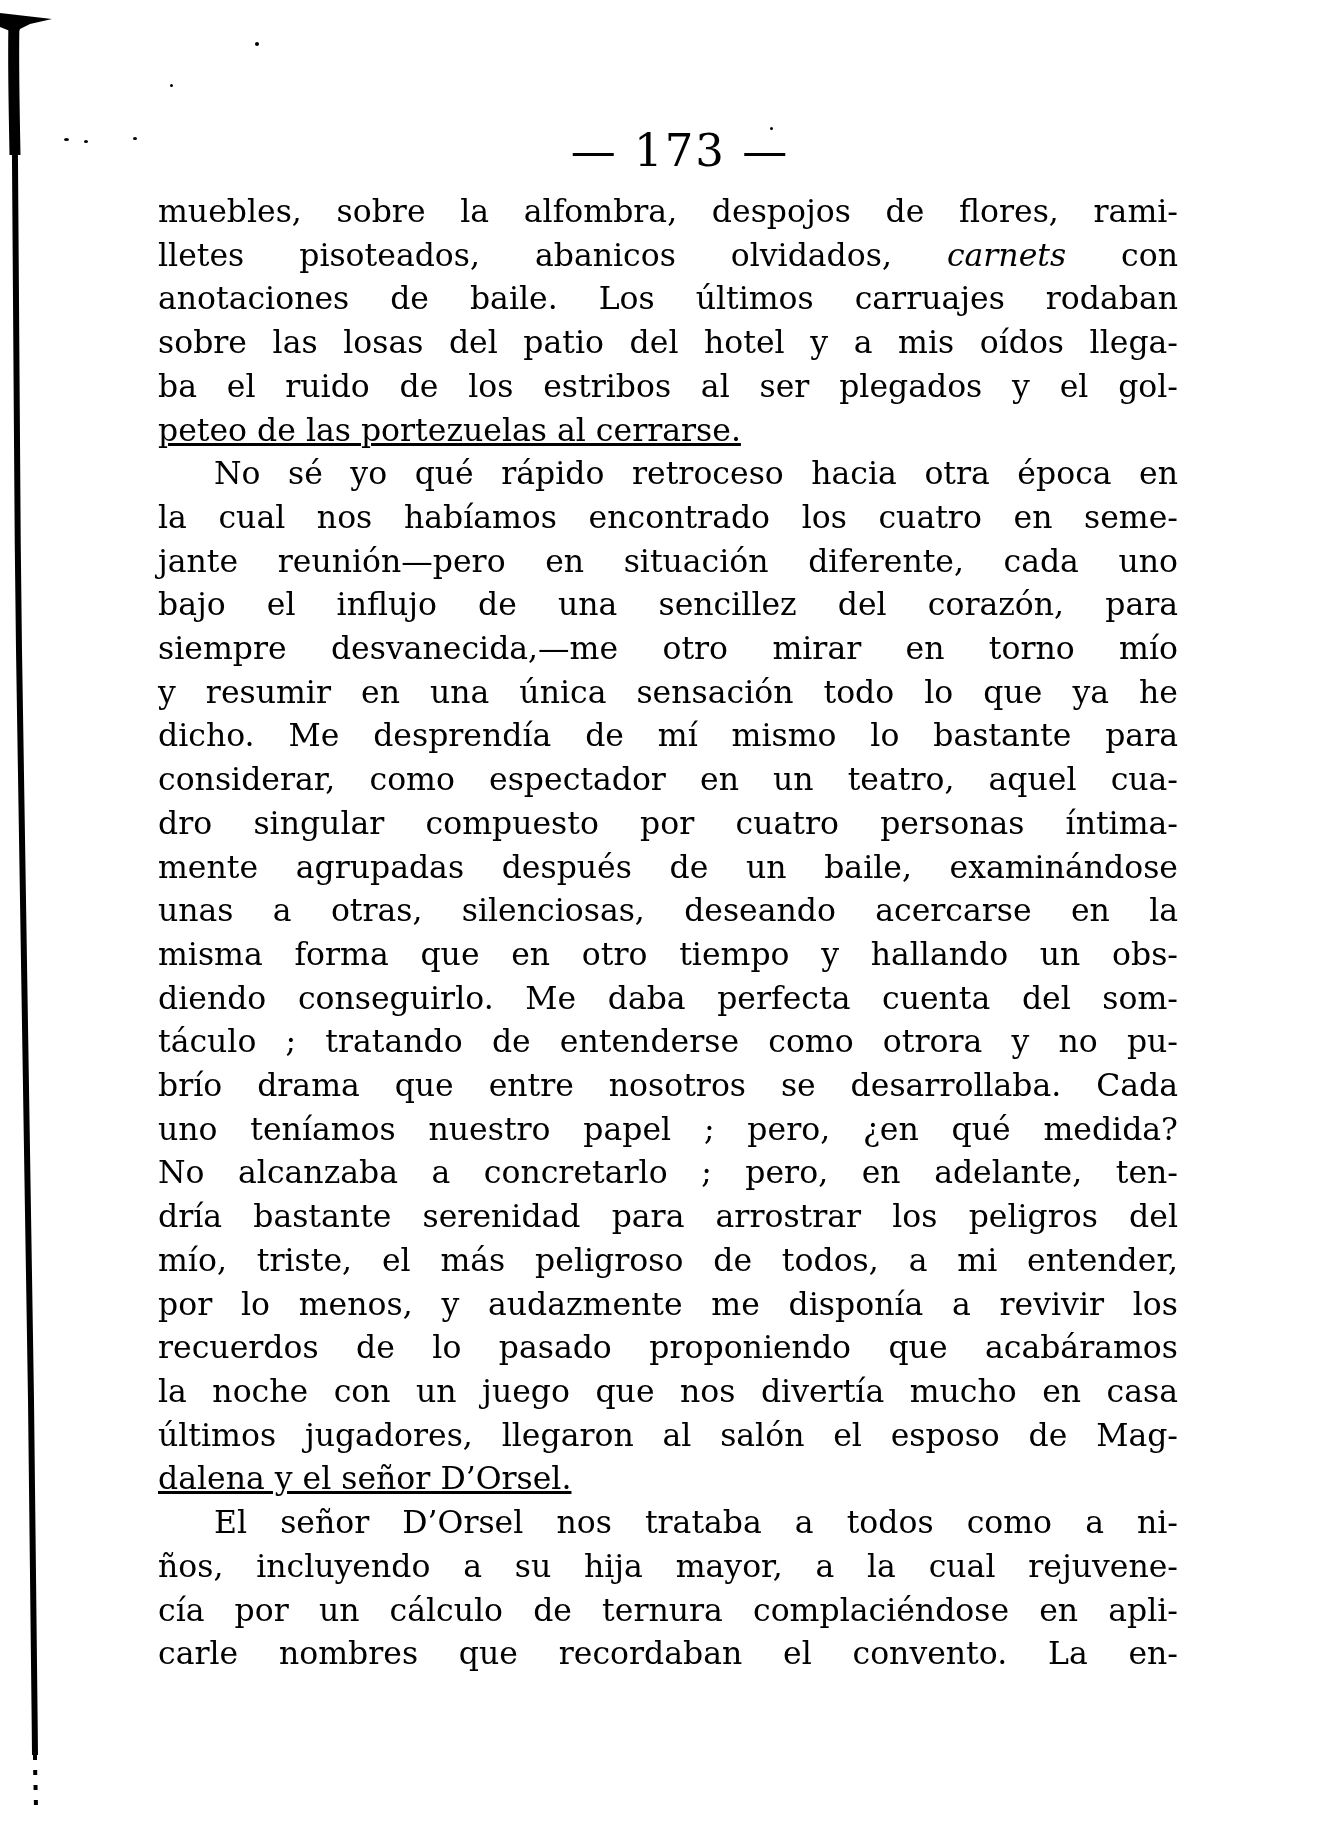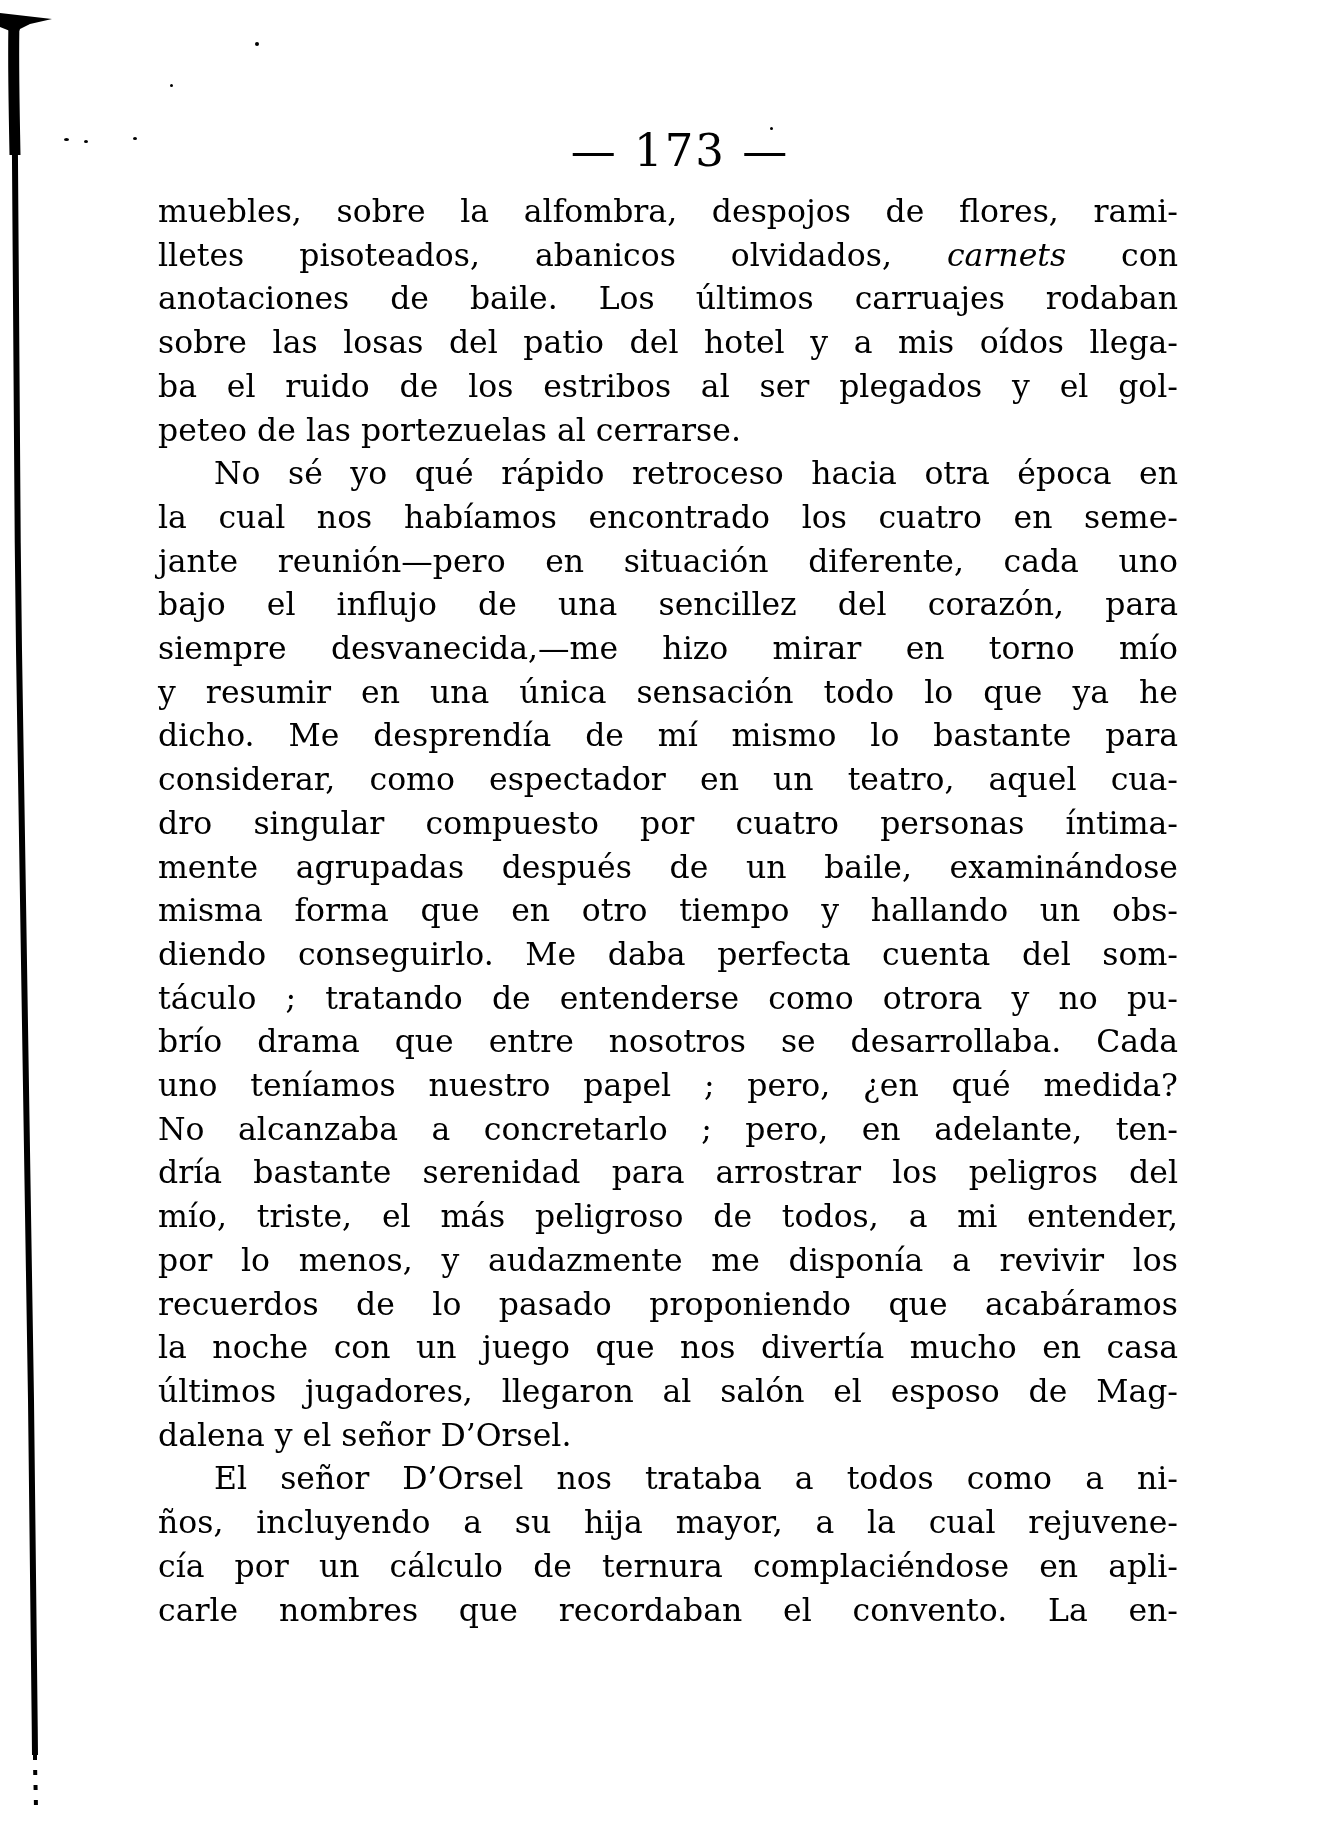--- a/index.html
+++ b/index.html
@@ -24,21 +24,21 @@
     position:absolute;
     top:190px;left:158px;width:1020px;
     font-size:31.5px;
     line-height:43.7px;
   }
   .line{
     text-align:justify;
     text-align-last:justify;
     white-space:normal;
   }
-  .line.last{text-align-last:left;}
+  .line.last{text-align-last:left;text-decoration:underline;}
   .line.indent{text-indent:56px;}
   .italic{font-style:italic;}
   .binding{position:absolute;left:0;top:0;pointer-events:none;}
   .speck{position:absolute;background:#000;border-radius:50%;}
 </style>
 </head>
 <body>
 
 <div class="page">
 
@@ -69,26 +69,27 @@
       <div class="line">sobre las losas del patio del hotel y a mis oídos llega-</div>
       <div class="line">ba el ruido de los estribos al ser plegados y el gol-</div>
       <div class="line last">peteo de las portezuelas al cerrarse.</div>
     </div>
 
     <div>
       <div class="line indent">No sé yo qué rápido retroceso hacia otra época en</div>
       <div class="line">la cual nos habíamos encontrado los cuatro en seme-</div>
       <div class="line">jante reunión—pero en situación diferente, cada uno</div>
       <div class="line">bajo el influjo de una sencillez del corazón, para</div>
-      <div class="line">siempre desvanecida,—me hizo mirar en torno mío</div>
+      <div class="line">siempre desvanecida,—me otro mirar en torno mío</div>
       <div class="line">y resumir en una única sensación todo lo que ya he</div>
       <div class="line">dicho. Me desprendía de mí mismo lo bastante para</div>
       <div class="line">considerar, como espectador en un teatro, aquel cua-</div>
       <div class="line">dro singular compuesto por cuatro personas íntima-</div>
       <div class="line">mente agrupadas después de un baile, examinándose</div>
+      <div class="line">unas a otras, silenciosas, deseando acercarse en la</div>
       <div class="line">misma forma que en otro tiempo y hallando un obs-</div>
       <div class="line">diendo conseguirlo. Me daba perfecta cuenta del som-</div>
       <div class="line">táculo ; tratando de entenderse como otrora y no pu-</div>
       <div class="line">brío drama que entre nosotros se desarrollaba. Cada</div>
       <div class="line">uno teníamos nuestro papel ; pero, ¿en qué medida?</div>
       <div class="line">No alcanzaba a concretarlo ; pero, en adelante, ten-</div>
       <div class="line">dría bastante serenidad para arrostrar los peligros del</div>
       <div class="line">mío, triste, el más peligroso de todos, a mi entender,</div>
       <div class="line">por lo menos, y audazmente me disponía a revivir los</div>
       <div class="line">recuerdos de lo pasado proponiendo que acabáramos</div>

